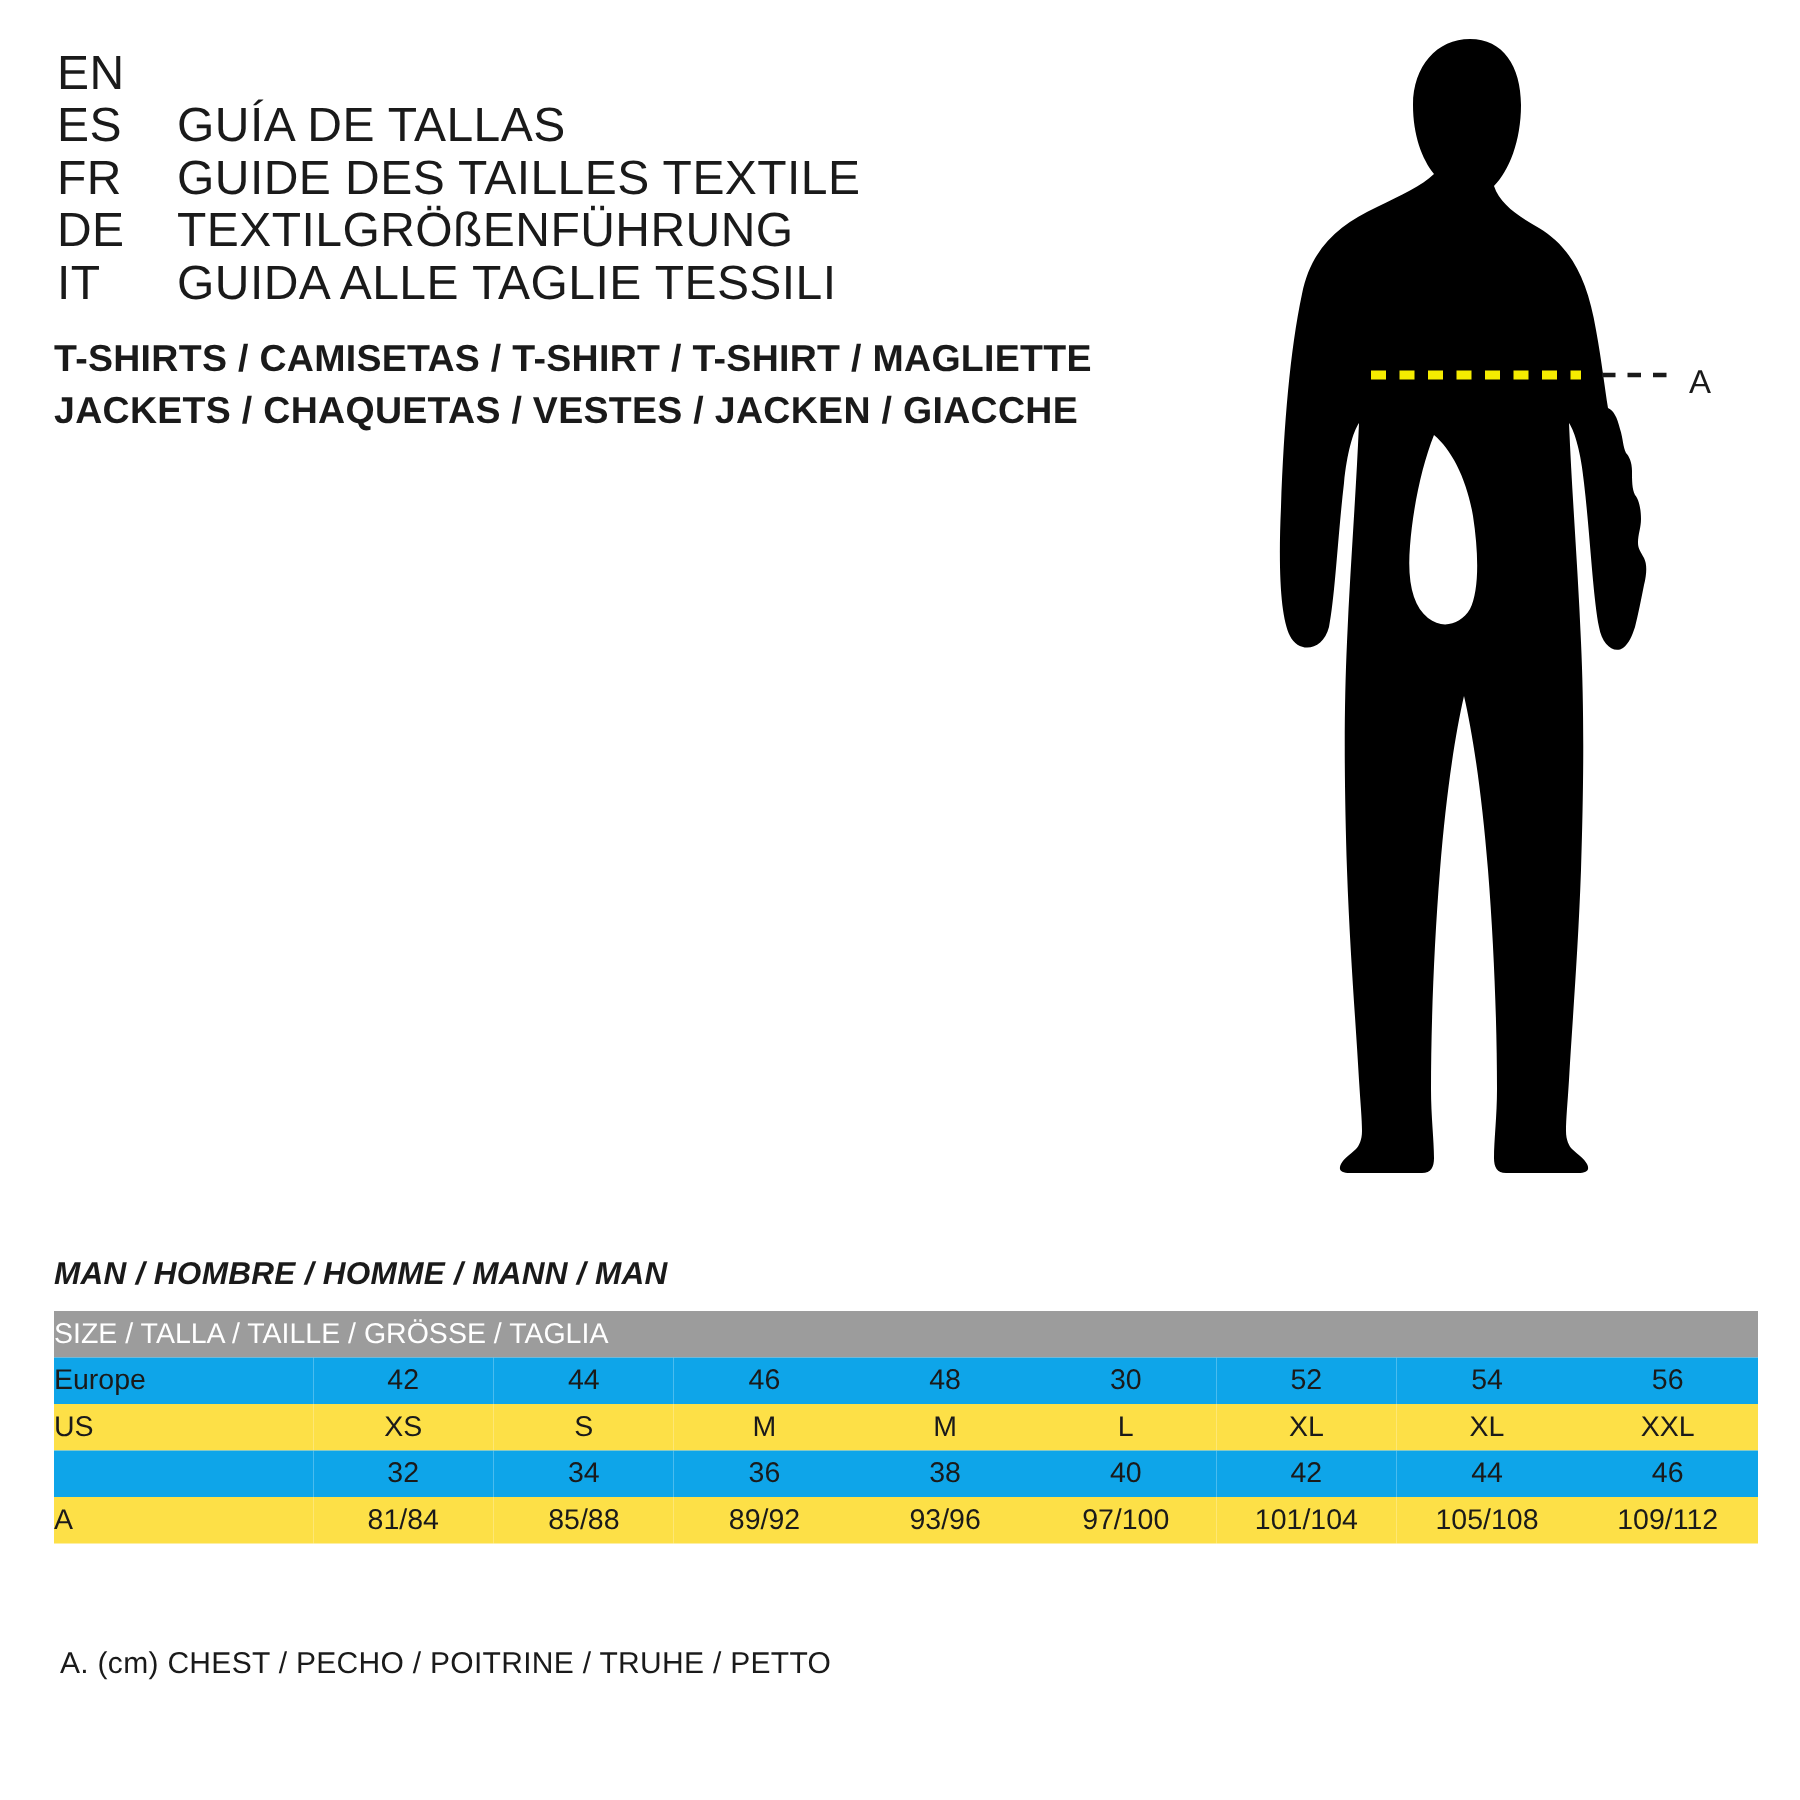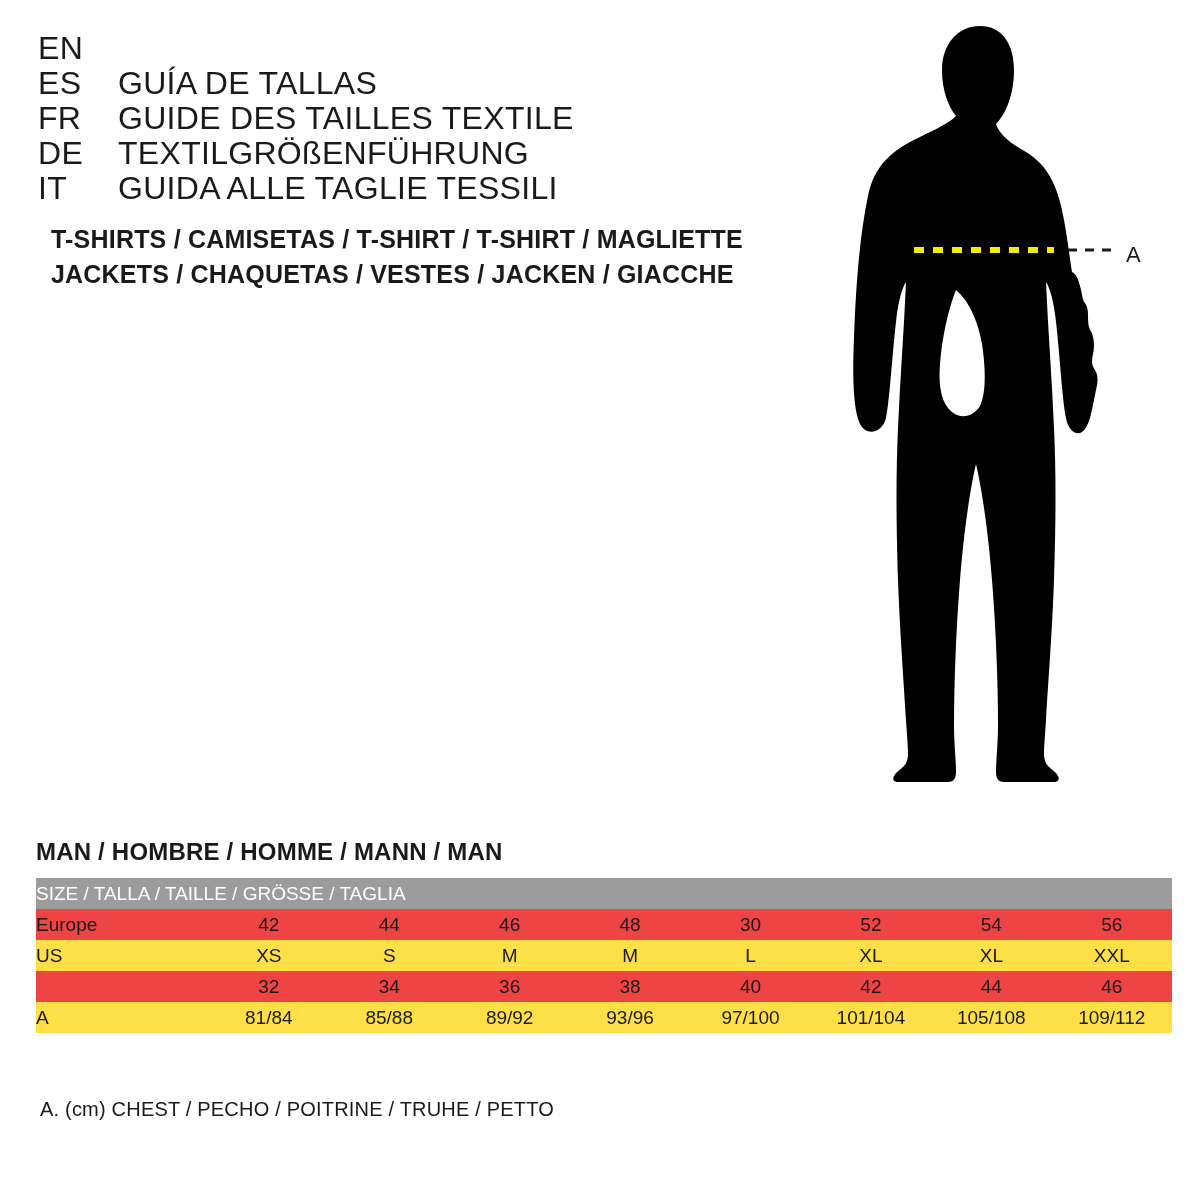--- a/index.html
+++ b/index.html
@@ -43,21 +43,20 @@
     top: 222px;
     left: 36px;
     width: 760px;
   }
   .garment-line {
     font-size: 25px;
     font-weight: bold;
     letter-spacing: 0.2px;
     line-height: 35px;
     white-space: nowrap;
-    margin-left: 15px;
   }
 
   
   .figure-wrap {
     position: absolute;
     top: 20px;
     left: 830px;
     width: 340px;
     height: 770px;
   }
@@ -74,44 +73,45 @@
   }
 
   
   .table-section {
     position: absolute;
     top: 838px;
     left: 36px;
     width: 1136px;
   }
   .man-title {
-    font-size: 24px;
+    font-size: 21px;
     font-weight: bold;
     letter-spacing: 0.2px;
     margin-bottom: 12px;
+    font-style: italic;
   }
   table.size-table {
     border-collapse: collapse;
     width: 1136px;
     font-size: 19px;
   }
   table.size-table td {
     height: 31px;
     padding: 0;
     vertical-align: middle;
   }
   .row-header td {
     background: #9c9c9c;
     color: #ffffff;
     font-size: 19px;
     font-weight: normal;
     height: 32px;
     margin-left: 40px;
   }
-  .row-light td { background: #ef4444; }
+  .row-light td { background: #0ea5e9; }
   .row-dark  td { background: #fde047; }
 
   .c-label {
     width: 172px;
     padding-left: 8px;
     text-align: left;
   }
   .c-val {
     width: 120px;
     text-align: center;

